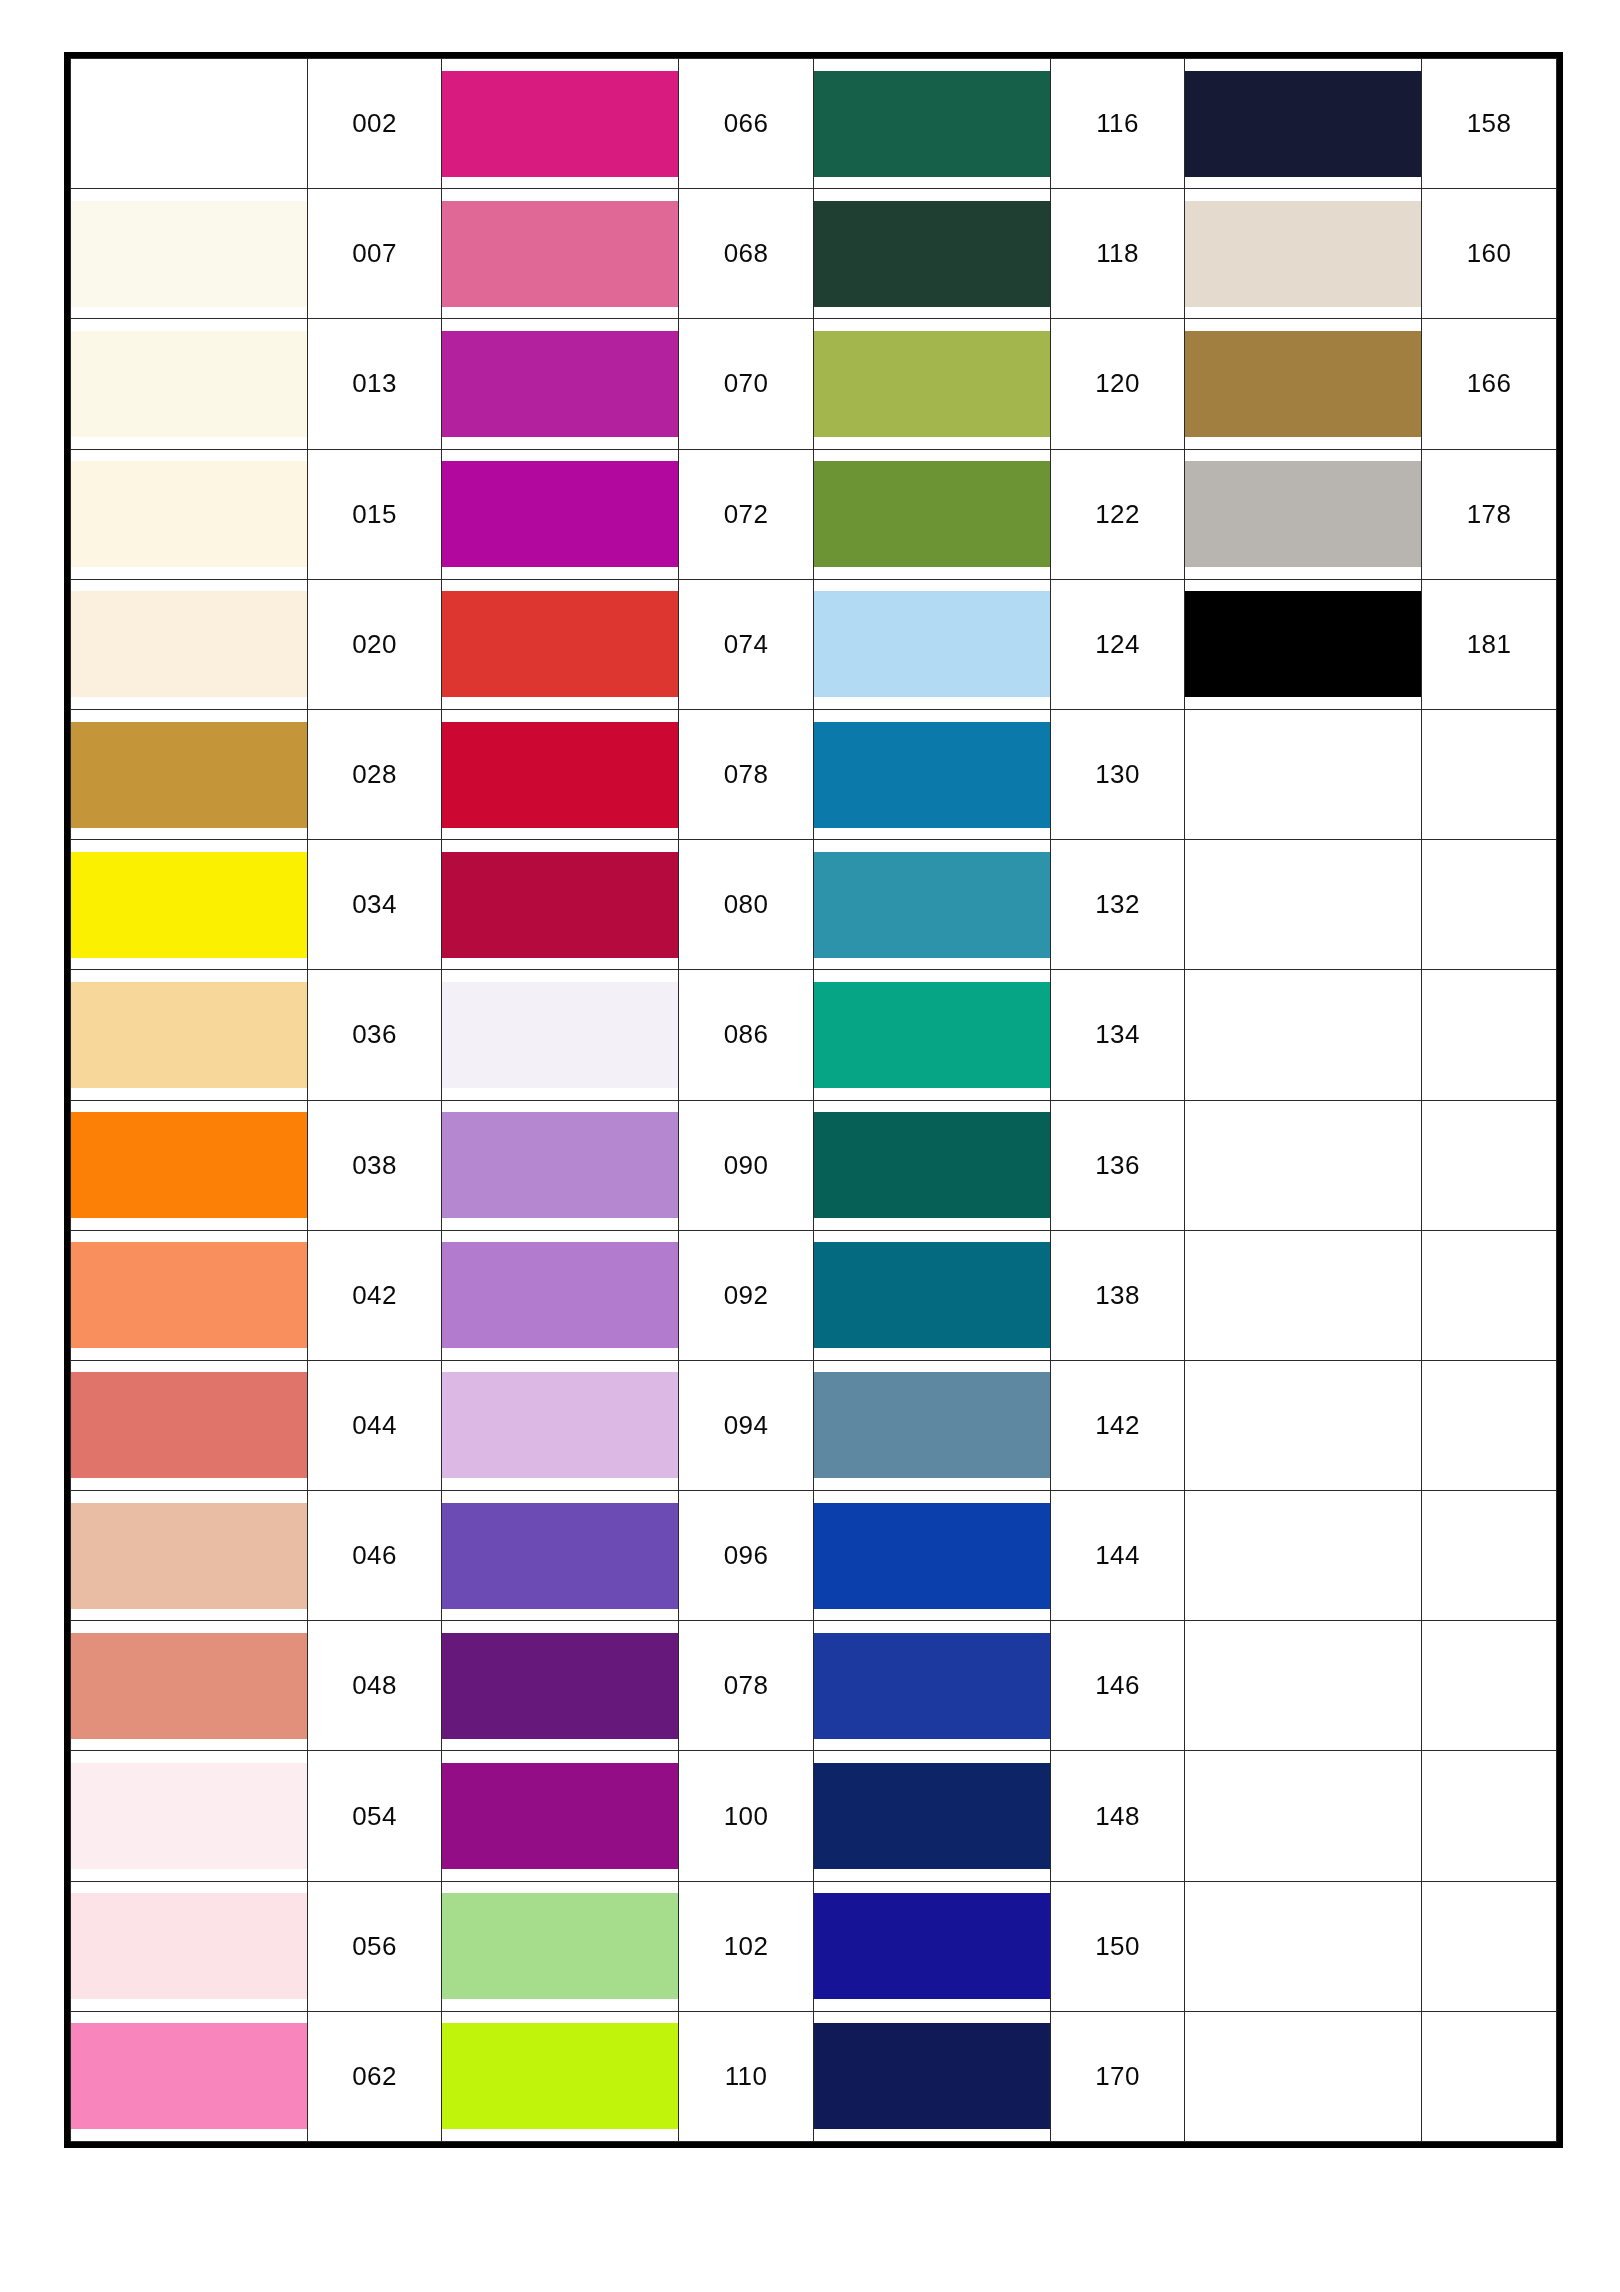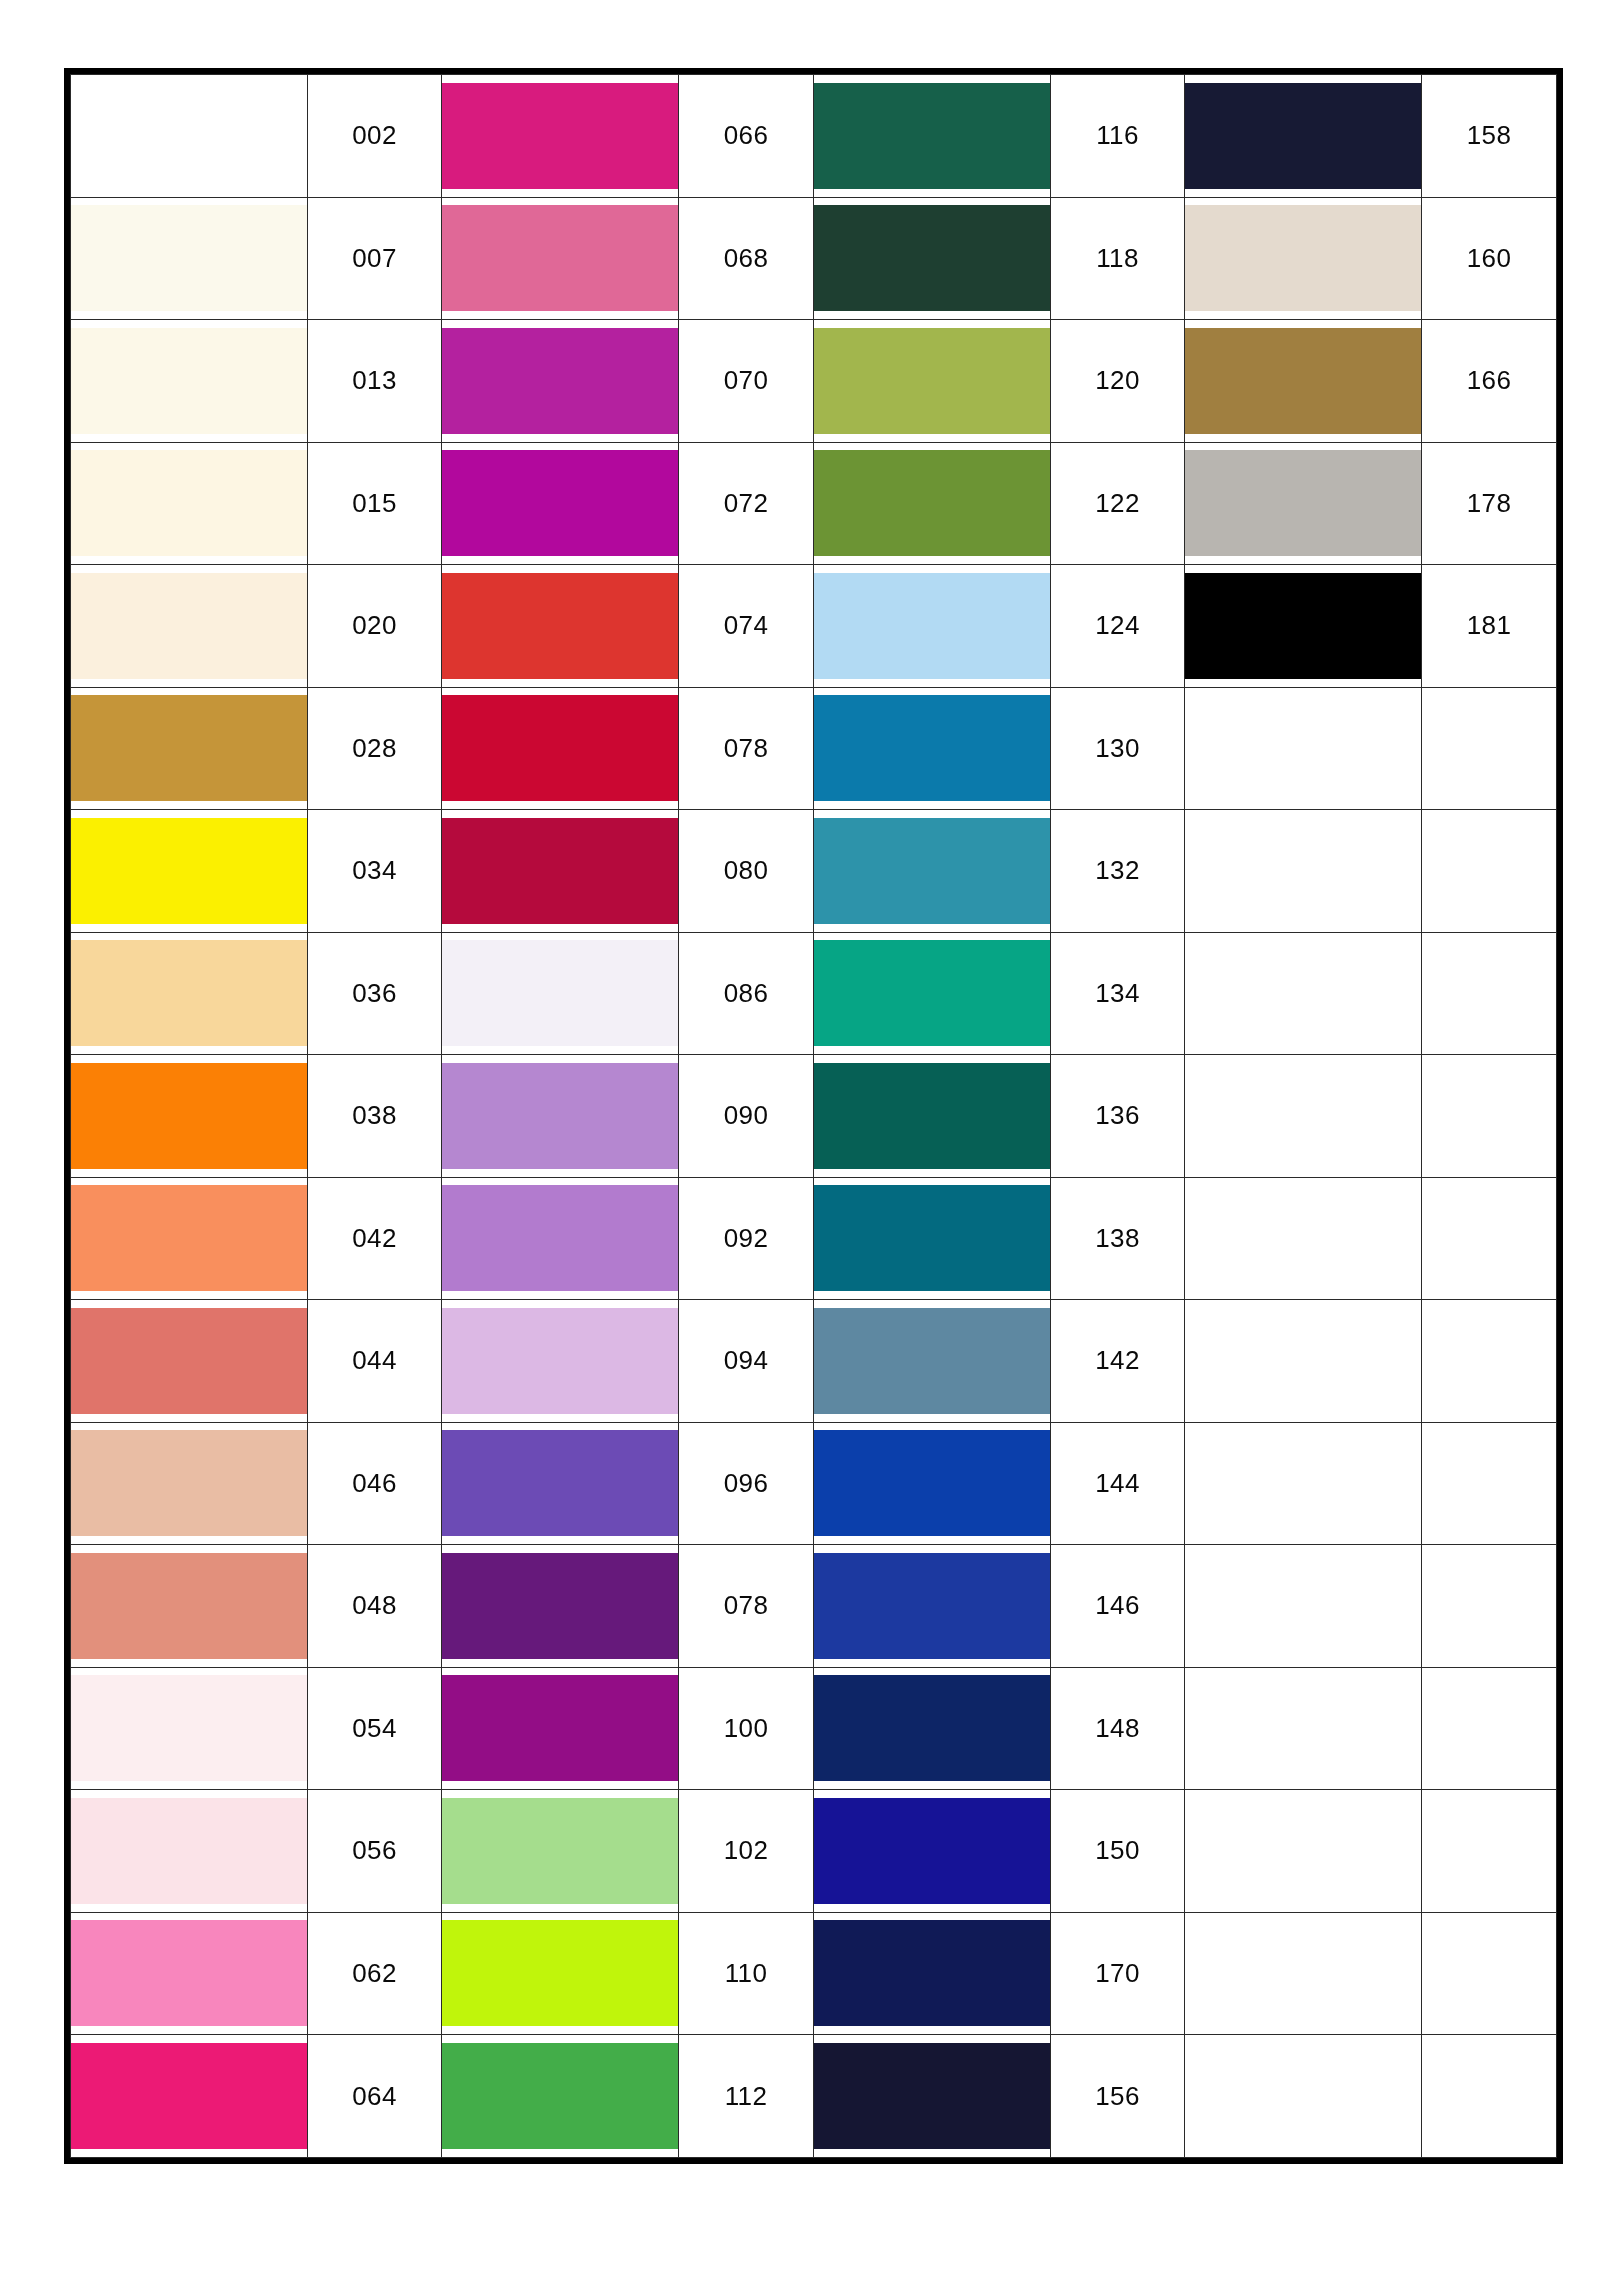--- a/index.html
+++ b/index.html
@@ -11,21 +11,21 @@
     width: 1620px;
     height: 2293px;
     font-family: "Liberation Sans", sans-serif;
     position: relative;
     overflow: hidden;
   }
 
   #chart-wrap {
     position: absolute;
     left: 64px;
-    top: 68px;
+    top: 52px;
     width: 1499px;
     height: 2096px;
     box-sizing: border-box;
     border: 6.3px solid #000000;
     background: #ffffff;
   }
 
   table.swatch-table {
     width: 100%;
     height: 100%;
@@ -364,34 +364,16 @@
           <td class="label-cell">110</td>
           <td class="swatch-cell group-start">
             <span class="chip" title="#101a56" style="background: rgb(16, 26, 86);"></span>
           </td>
           <td class="label-cell">170</td>
           <td class="swatch-cell group-start">
             <span class="chip empty"></span>
           </td>
           <td class="label-cell"></td>
         </tr>
-        <tr>
-          <td class="swatch-cell">
-            <span class="chip" title="#ec1a75" style="background: rgb(236, 26, 117);"></span>
-          </td>
-          <td class="label-cell">064</td>
-          <td class="swatch-cell group-start">
-            <span class="chip" title="#43ad49" style="background: rgb(67, 173, 73);"></span>
-          </td>
-          <td class="label-cell">112</td>
-          <td class="swatch-cell group-start">
-            <span class="chip" title="#151633" style="background: rgb(21, 22, 51);"></span>
-          </td>
-          <td class="label-cell">156</td>
-          <td class="swatch-cell group-start">
-            <span class="chip empty"></span>
-          </td>
-          <td class="label-cell"></td>
-        </tr>
       </tbody>
   </table>
 </div>
 
 
 </body></html>

